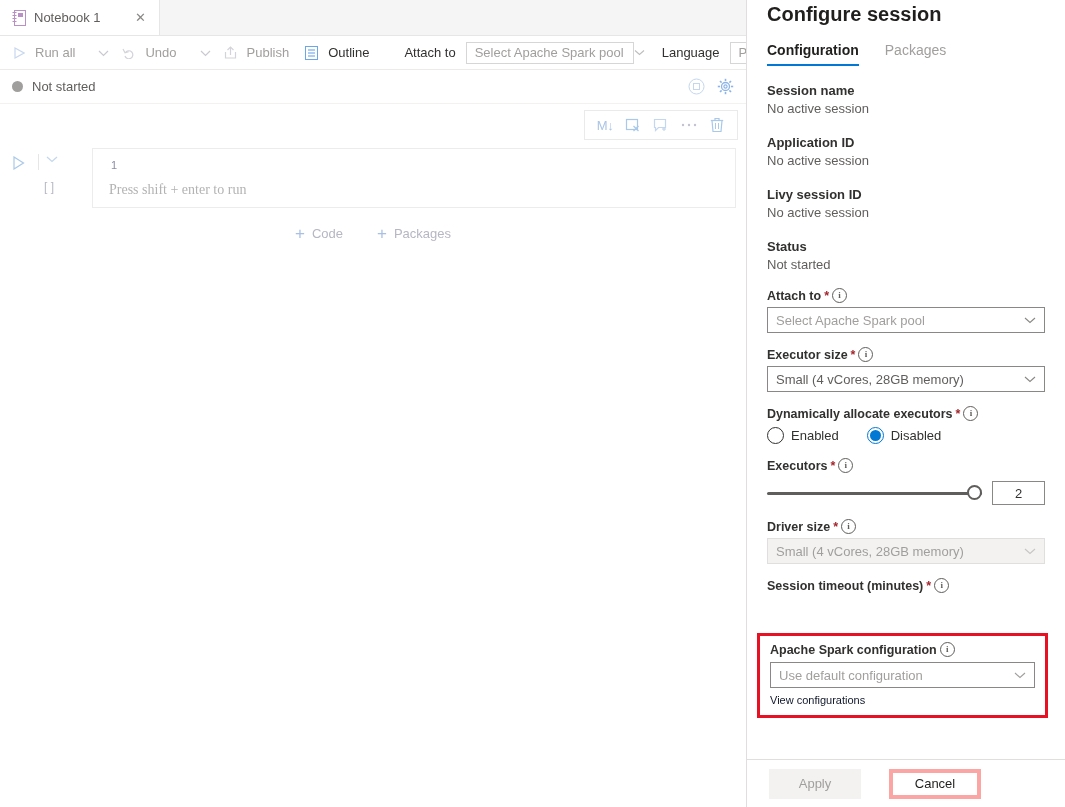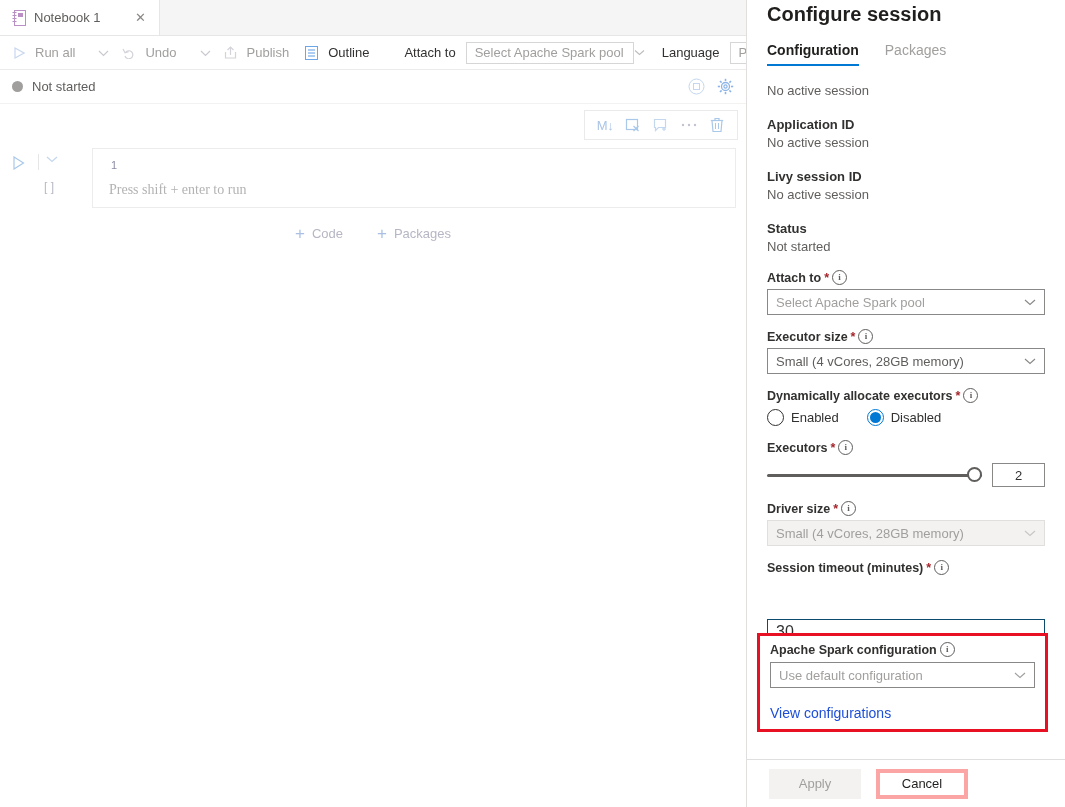--- a/index.html
+++ b/index.html
@@ -344,33 +344,33 @@
     left: 10px;
     right: 17px;
     top: 633px;
     border: 3px solid #e81123;
     padding: 6px 10px 8px 10px;
     box-sizing: border-box;
     background: #fff;
   }
   .highlight-box .field-label { margin-bottom: 5px; }
   .link {
-    color: #1d4ed8; font-size: 14px; margin-top: 17px;
+    color: #0f172a; font-size: 11px; margin-top: 6px;
     display: inline-block; cursor: pointer;
   }
 
   .panel-footer {
     position: absolute;
     left: 0; right: 0; bottom: 0;
     height: 48px;
     border-top: 1px solid #e1dfdd;
     display: flex;
     align-items: center;
     padding-left: 22px;
-    gap: 15px;
+    gap: 28px;
     background: #fff;
     box-sizing: border-box;
   }
   .btn {
     height: 30px;
     min-width: 92px;
     font-size: 13px;
     display: inline-flex; align-items: center; justify-content: center;
     box-sizing: border-box;
     cursor: pointer;
@@ -581,20 +581,21 @@
     <div class="panel-inner">
 
       <h1 class="panel-title">Configure session</h1>
 
       <div class="tabs">
         <div class="ptab active">Configuration</div>
         <div class="ptab">Packages</div>
       </div>
 
       <div class="info-block">
+        <div class="info-label">Session name</div>
         <div class="info-value">No active session</div>
       </div>
       <div class="info-block">
         <div class="info-label">Application ID</div>
         <div class="info-value">No active session</div>
       </div>
       <div class="info-block">
         <div class="info-label">Livy session ID</div>
         <div class="info-value">No active session</div>
       </div>

